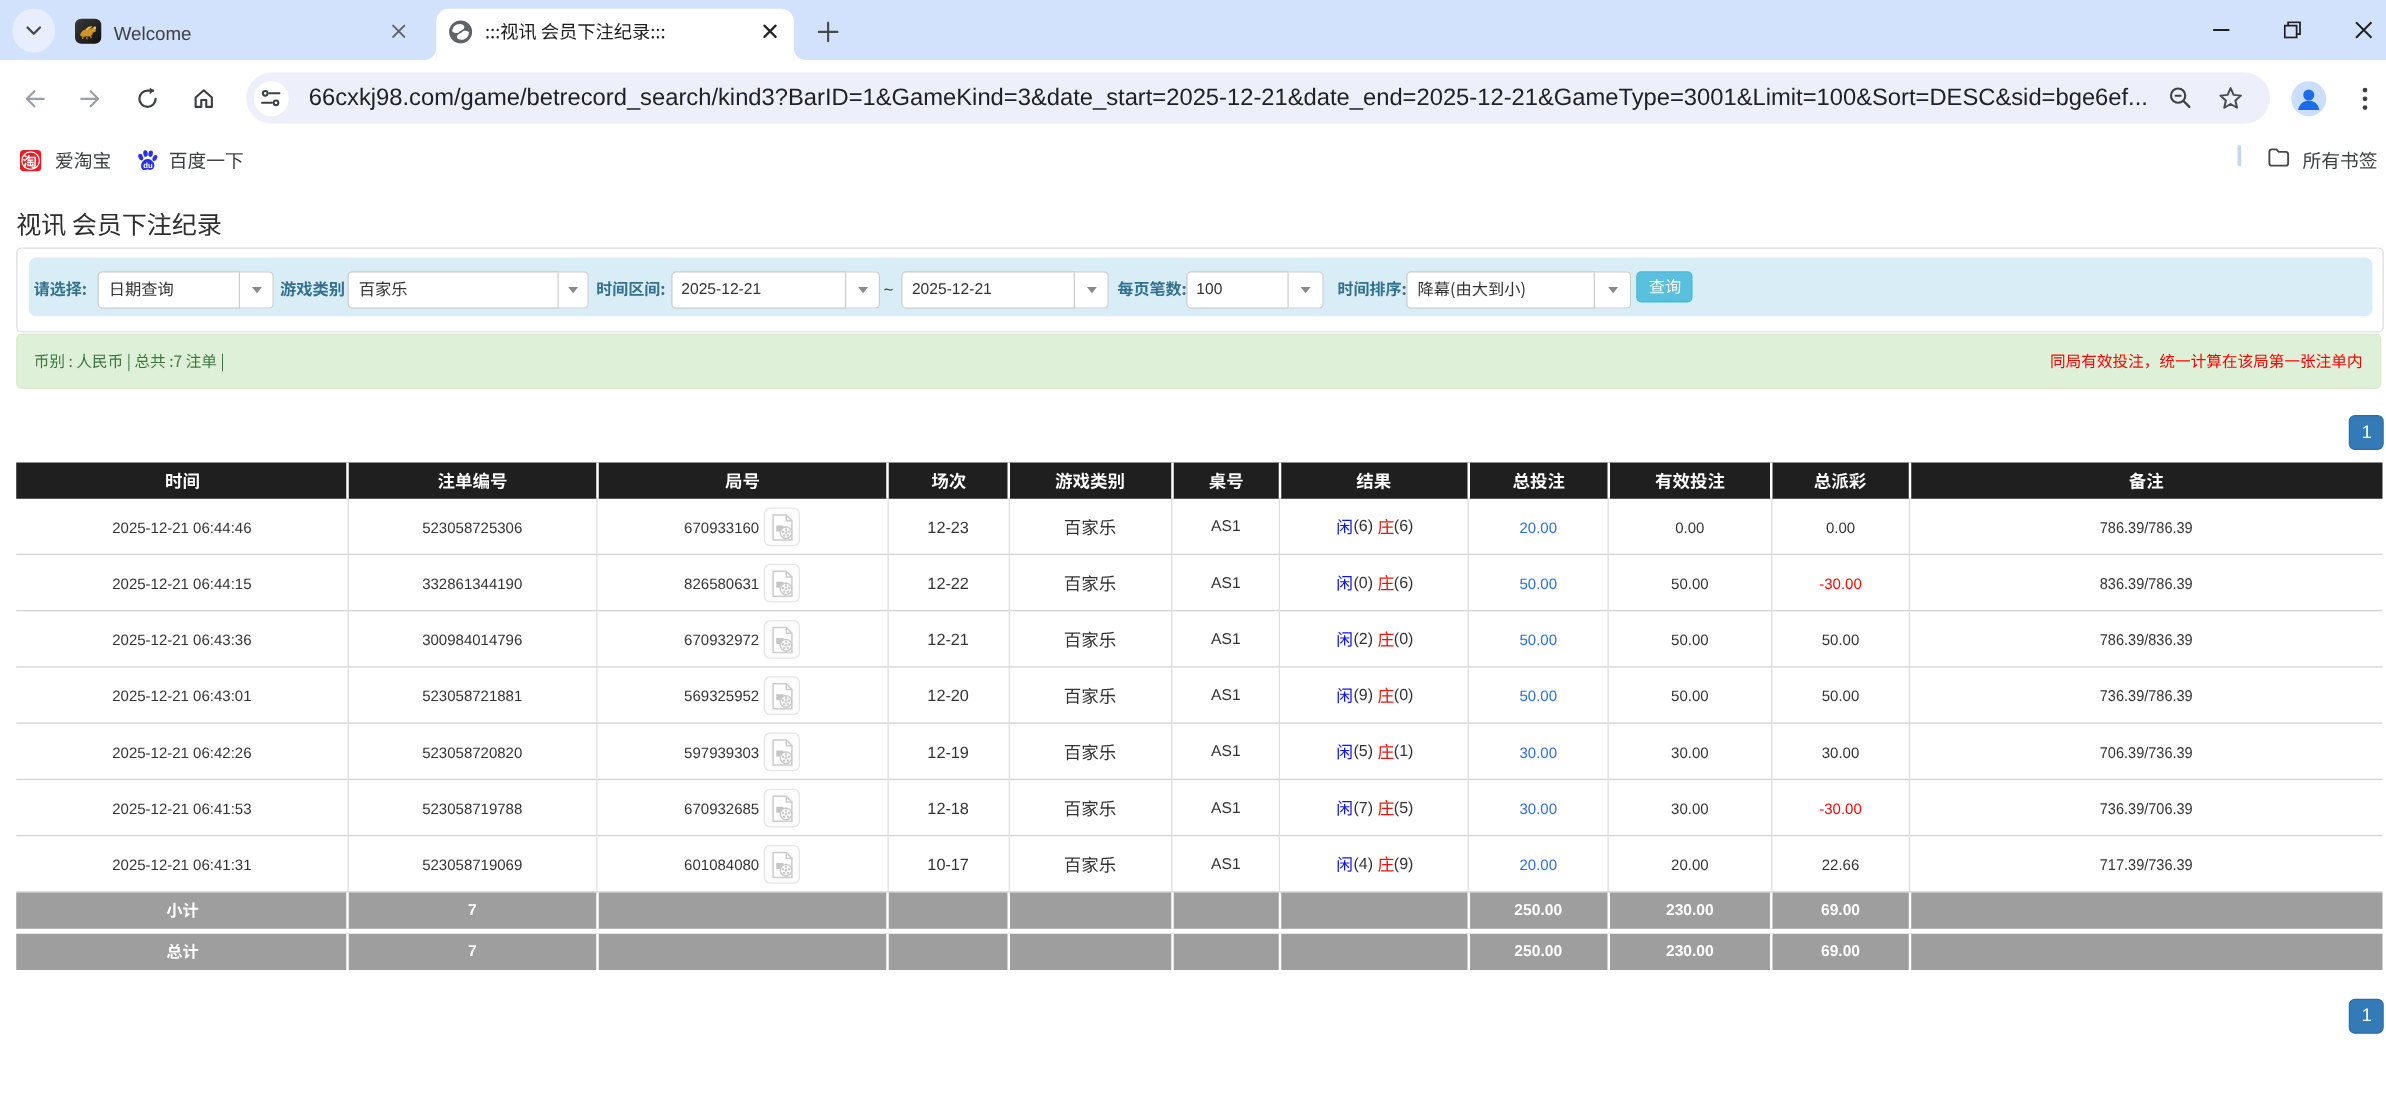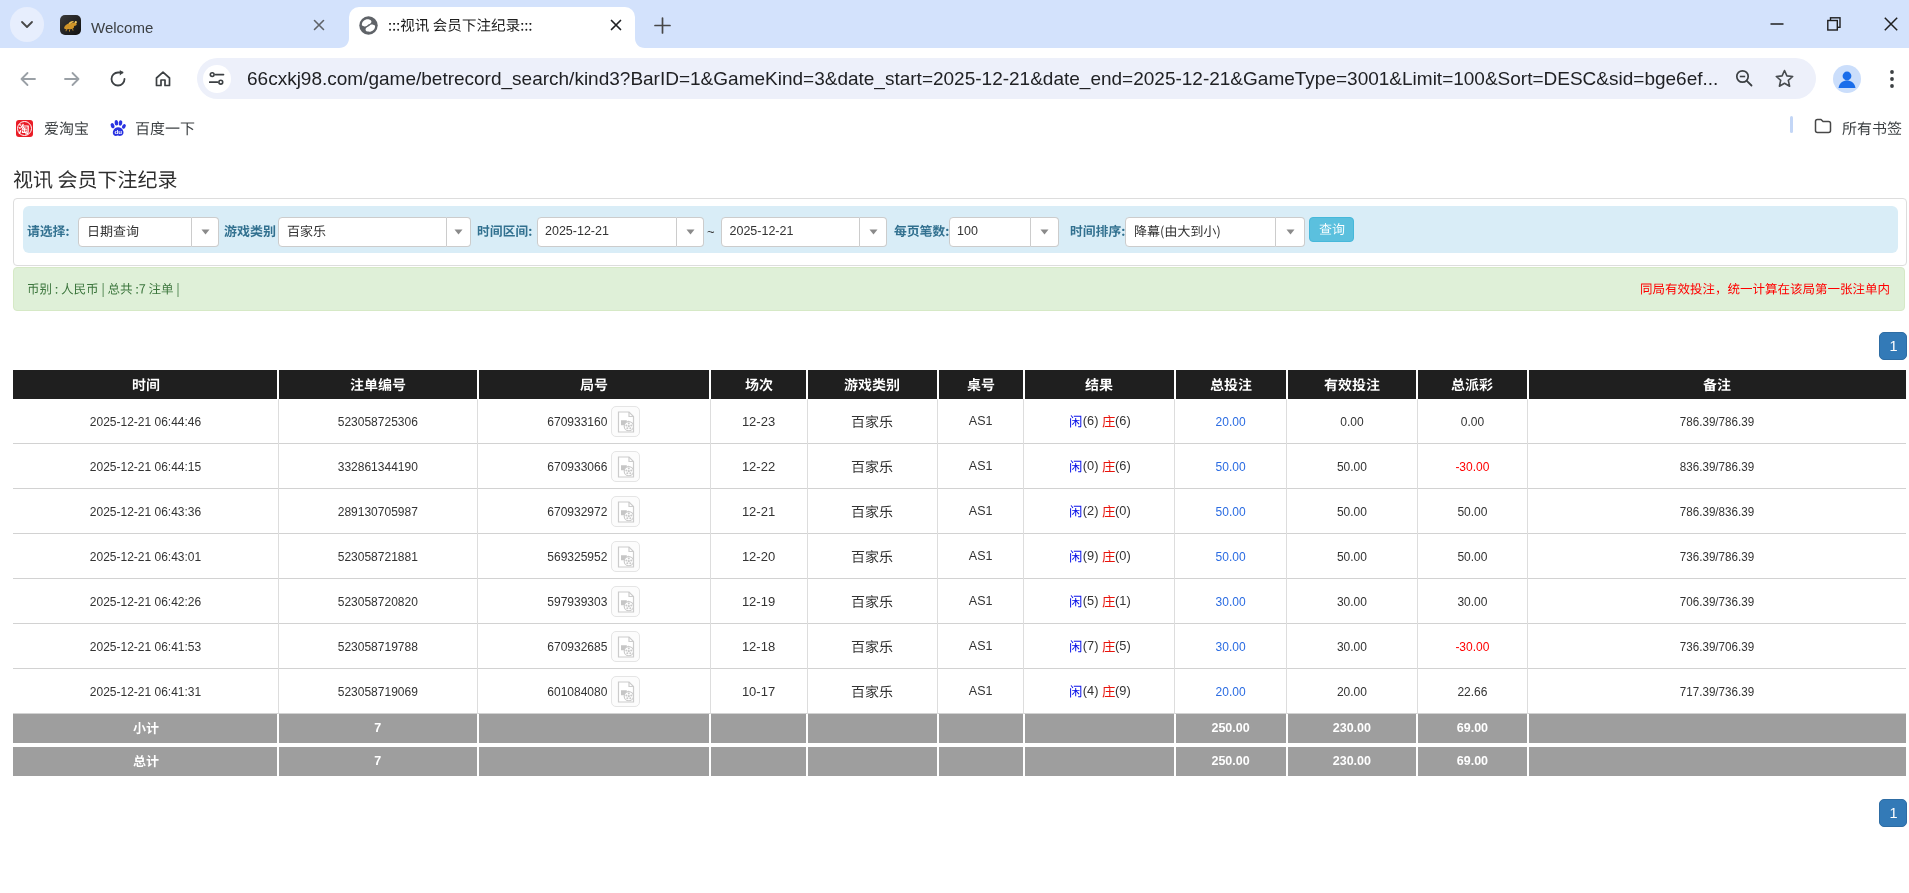--- a/index.html
+++ b/index.html
@@ -291,21 +291,21 @@
 <div style="position:absolute;left:709.5px;top:444px;width:1px;height:45px;background:#ddd"></div>
 <div style="position:absolute;left:806.5px;top:444px;width:1px;height:45px;background:#ddd"></div>
 <div style="position:absolute;left:937.1px;top:444px;width:1px;height:45px;background:#ddd"></div>
 <div style="position:absolute;left:1023.3px;top:444px;width:1px;height:45px;background:#ddd"></div>
 <div style="position:absolute;left:1174.0px;top:444px;width:1px;height:45px;background:#ddd"></div>
 <div style="position:absolute;left:1286.2px;top:444px;width:1px;height:45px;background:#ddd"></div>
 <div style="position:absolute;left:1416.6px;top:444px;width:1px;height:45px;background:#ddd"></div>
 <div style="position:absolute;left:1527.3px;top:444px;width:1px;height:45px;background:#ddd"></div>
 <div style="position:absolute;left:-154.5px;top:460.5px;width:600px;text-align:center;font-family:&quot;Liberation Sans&quot;, sans-serif;font-size:12px;line-height:12px;color:#333;white-space:pre;">2025-12-21 06:44:15</div>
 <div style="position:absolute;left:77.8px;top:460.5px;width:600px;text-align:center;font-family:&quot;Liberation Sans&quot;, sans-serif;font-size:12px;line-height:12px;color:#333;white-space:pre;">332861344190</div>
-<div style="position:absolute;left:547.3px;top:459.5px;width:60px;text-align:right;font-family:&quot;Liberation Sans&quot;, sans-serif;font-size:12px;line-height:14px;color:#333">670933066</div>
+<div style="position:absolute;left:547.3px;top:459.5px;width:60px;text-align:right;font-family:&quot;Liberation Sans&quot;, sans-serif;font-size:12px;line-height:14px;color:#333">826580631</div>
 <div style="position:absolute;left:611.3px;top:451.0px;width:29px;height:31px;background:#fcfcfc;border:1px solid #e5e5e5;border-radius:5px;box-sizing:border-box"></div>
 <svg style="position:absolute;left:616.8px;top:455.5px" width="18" height="22" viewBox="0 0 18 22" fill="none">
     <path d="M1.5 1 L12 1 L16.5 5.5 L16.5 21 L1.5 21 Z" stroke="#ccc" stroke-width="1.2" fill="#fff"></path>
     <path d="M12 1 L12 5.5 L16.5 5.5" stroke="#ccc" stroke-width="1.2" fill="none"></path>
     <path d="M4 9.3 L9.8 9.3 L9.8 10.9 L12 9.6 L12 14.1 L9.8 12.9 L9.8 14.2 L4 14.2 Z" fill="#c6c6c6"></path>
     <circle cx="11.8" cy="15.2" r="4.6" fill="#fff" stroke="#c9c9c9" stroke-width="1.1"></circle>
     <circle cx="11.8" cy="15.2" r="1.1" fill="#c9c9c9"></circle>
     <circle cx="11.8" cy="12.6" r="1.0" fill="#c9c9c9"></circle>
     <circle cx="9.4" cy="14.4" r="1.0" fill="#c9c9c9"></circle>
     <circle cx="10.3" cy="17.3" r="1.0" fill="#c9c9c9"></circle>
@@ -334,21 +334,21 @@
 <div style="position:absolute;left:477.1px;top:489px;width:1px;height:45px;background:#ddd"></div>
 <div style="position:absolute;left:709.5px;top:489px;width:1px;height:45px;background:#ddd"></div>
 <div style="position:absolute;left:806.5px;top:489px;width:1px;height:45px;background:#ddd"></div>
 <div style="position:absolute;left:937.1px;top:489px;width:1px;height:45px;background:#ddd"></div>
 <div style="position:absolute;left:1023.3px;top:489px;width:1px;height:45px;background:#ddd"></div>
 <div style="position:absolute;left:1174.0px;top:489px;width:1px;height:45px;background:#ddd"></div>
 <div style="position:absolute;left:1286.2px;top:489px;width:1px;height:45px;background:#ddd"></div>
 <div style="position:absolute;left:1416.6px;top:489px;width:1px;height:45px;background:#ddd"></div>
 <div style="position:absolute;left:1527.3px;top:489px;width:1px;height:45px;background:#ddd"></div>
 <div style="position:absolute;left:-154.5px;top:505.5px;width:600px;text-align:center;font-family:&quot;Liberation Sans&quot;, sans-serif;font-size:12px;line-height:12px;color:#333;white-space:pre;">2025-12-21 06:43:36</div>
-<div style="position:absolute;left:77.8px;top:505.5px;width:600px;text-align:center;font-family:&quot;Liberation Sans&quot;, sans-serif;font-size:12px;line-height:12px;color:#333;white-space:pre;">289130705987</div>
+<div style="position:absolute;left:77.8px;top:505.5px;width:600px;text-align:center;font-family:&quot;Liberation Sans&quot;, sans-serif;font-size:12px;line-height:12px;color:#333;white-space:pre;">300984014796</div>
 <div style="position:absolute;left:547.3px;top:504.5px;width:60px;text-align:right;font-family:&quot;Liberation Sans&quot;, sans-serif;font-size:12px;line-height:14px;color:#333">670932972</div>
 <div style="position:absolute;left:611.3px;top:496.0px;width:29px;height:31px;background:#fcfcfc;border:1px solid #e5e5e5;border-radius:5px;box-sizing:border-box"></div>
 <svg style="position:absolute;left:616.8px;top:500.5px" width="18" height="22" viewBox="0 0 18 22" fill="none">
     <path d="M1.5 1 L12 1 L16.5 5.5 L16.5 21 L1.5 21 Z" stroke="#ccc" stroke-width="1.2" fill="#fff"></path>
     <path d="M12 1 L12 5.5 L16.5 5.5" stroke="#ccc" stroke-width="1.2" fill="none"></path>
     <path d="M4 9.3 L9.8 9.3 L9.8 10.9 L12 9.6 L12 14.1 L9.8 12.9 L9.8 14.2 L4 14.2 Z" fill="#c6c6c6"></path>
     <circle cx="11.8" cy="15.2" r="4.6" fill="#fff" stroke="#c9c9c9" stroke-width="1.1"></circle>
     <circle cx="11.8" cy="15.2" r="1.1" fill="#c9c9c9"></circle>
     <circle cx="11.8" cy="12.6" r="1.0" fill="#c9c9c9"></circle>
     <circle cx="9.4" cy="14.4" r="1.0" fill="#c9c9c9"></circle>

